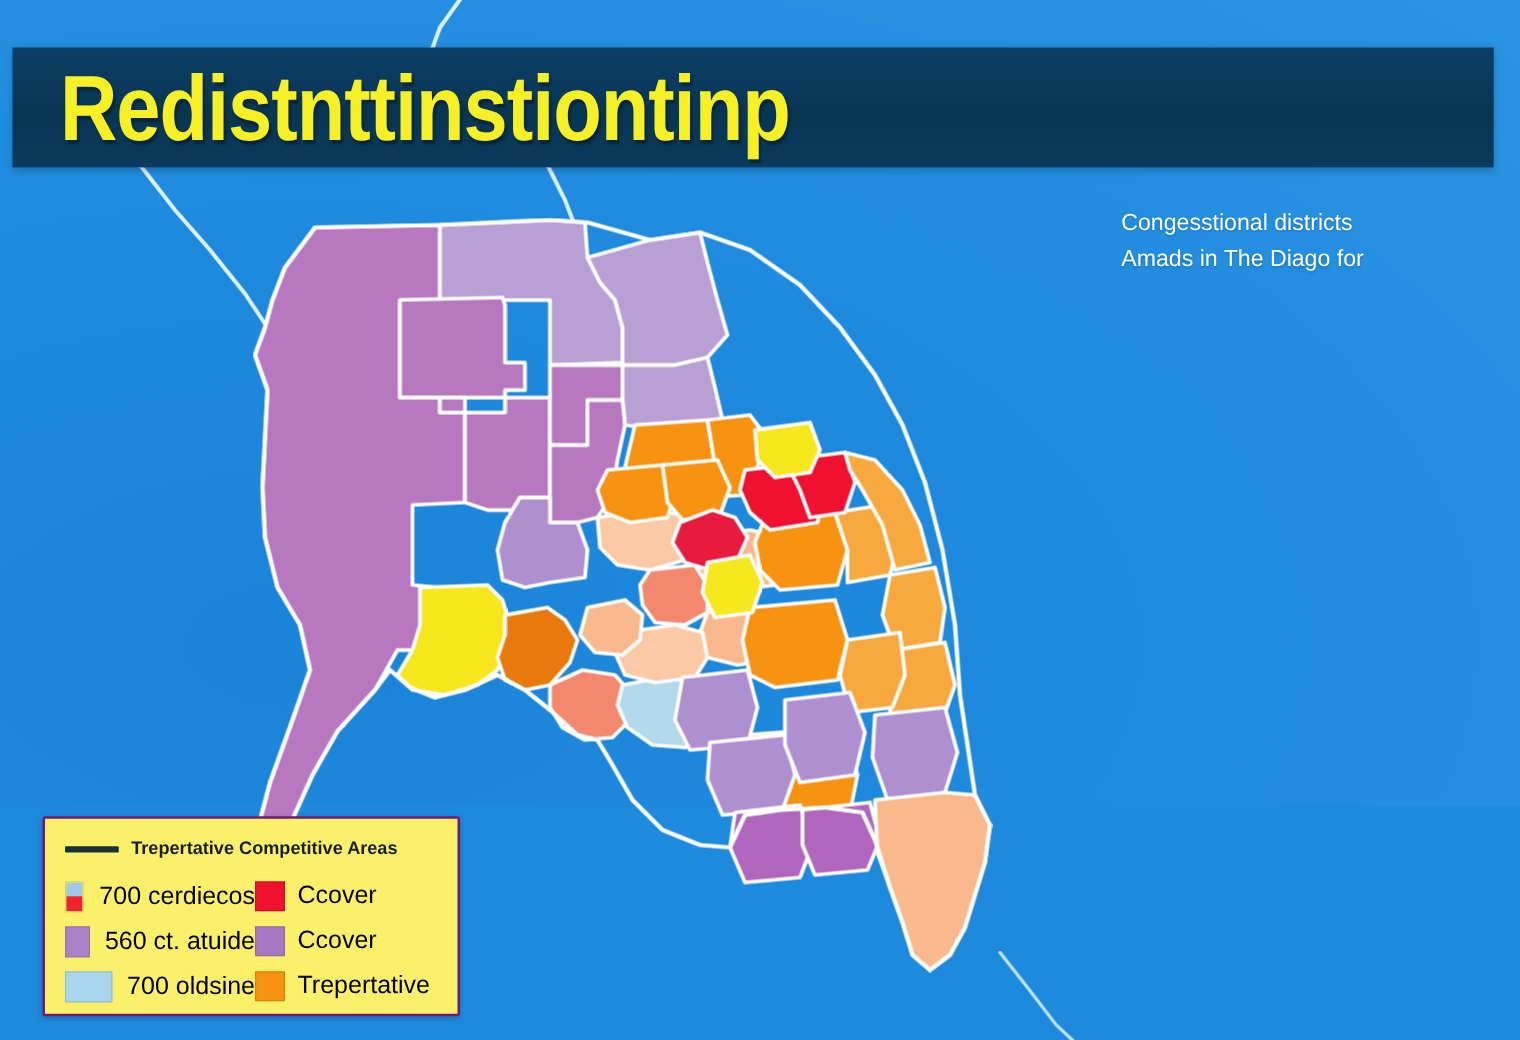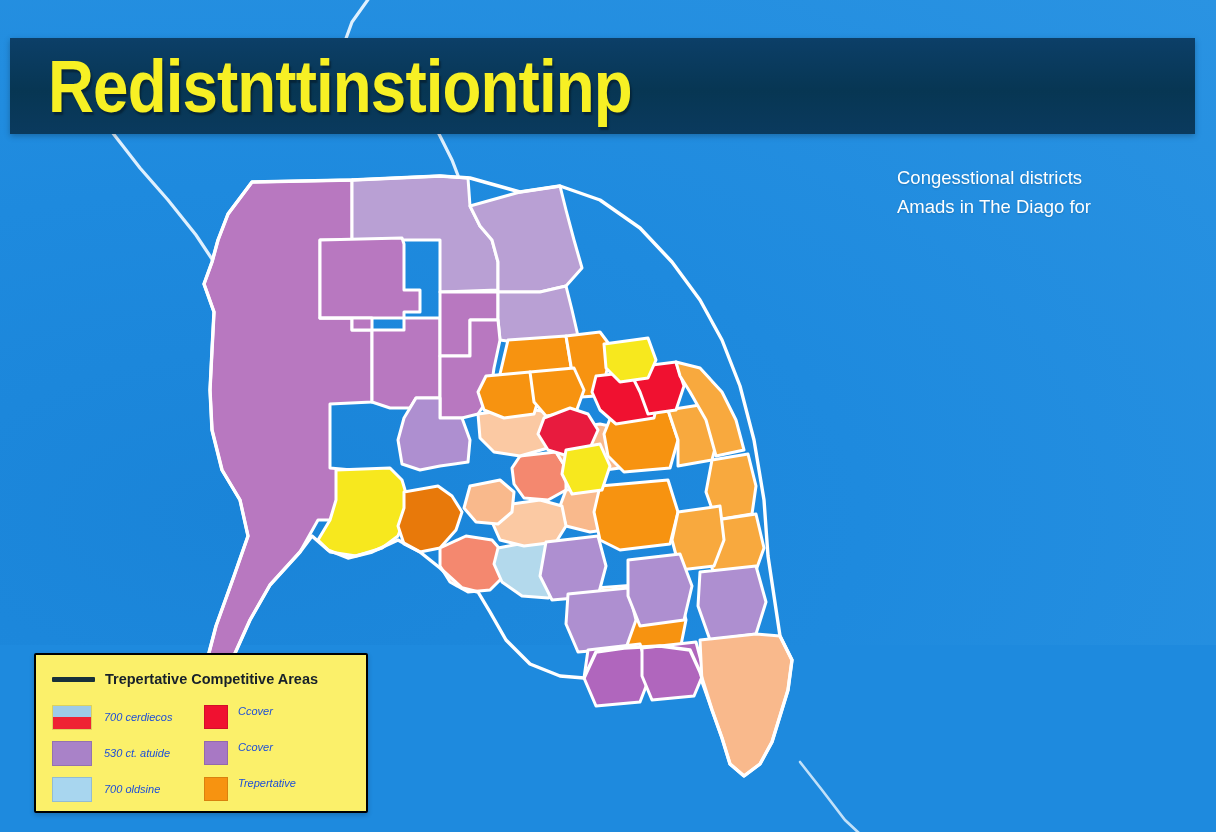--- a/index.html
+++ b/index.html
@@ -38,36 +38,36 @@
   .subtitle{
     position:absolute;left:897px;top:163px;width:300px;
     color:#ffffff;font-size:18.5px;line-height:29px;font-weight:400;
     text-shadow:0 1px 2px rgba(0,0,0,.18);
   }
   .subtitle div{white-space:nowrap;}
 
   
   .legend{
     position:absolute;left:34px;top:653px;width:330px;height:156px;
-    background:#fbf06a;border:2px solid #000000;border-radius:2px;
+    background:#fbf06a;border:2px solid #701a75;border-radius:2px;
     box-shadow:0 2px 5px rgba(0,0,0,.2);
   }
   .legend-title-row{position:absolute;left:16px;top:16px;display:flex;align-items:center;gap:10px;}
   .legend-line{display:block;width:43px;height:5px;background:#18303a;border-radius:1px;}
   .legend-title{font-size:14.5px;font-weight:700;color:#17202a;white-space:nowrap;}
   .legend-grid{position:absolute;left:16px;top:44px;width:300px;}
   .legend-row{display:flex;align-items:center;height:36px;}
   .legend-cellA{display:flex;align-items:center;gap:12px;width:152px;}
   .legend-cellB{display:flex;align-items:flex-start;gap:10px;}
   .sw{width:38px;height:23px;display:block;border:1px solid rgba(0,0,0,.12);}
   .sw-sm{width:22px;height:22px;display:block;border:1px solid rgba(0,0,0,.12);}
   .sw-split{position:relative;overflow:hidden;}
   .sw-split .t{position:absolute;left:0;top:0;right:0;height:50%;}
   .sw-split .b{position:absolute;left:0;bottom:0;right:0;height:50%;}
-  .lg-label{font-size:11px;color:#1d4ed8;white-space:nowrap;font-style:italic;}
+  .lg-label{font-size:20px;color:#000000;white-space:nowrap;}
 </style>
 </head>
 <body>
 
 <div id="stage">
 
   <div class="ocean"></div>
 
   <svg class="mapsvg" viewBox="0 0 1216 832">
     <defs>
@@ -175,21 +175,21 @@
         </div>
         <div class="legend-cellB">
           <span class="sw-sm" style="background:#f01130"></span>
           <span class="lg-label">Ccover</span>
         </div>
       </div>
 
       <div class="legend-row">
         <div class="legend-cellA">
           <span class="sw" style="background:#a982c8"></span>
-          <span class="lg-label">530 ct. atuide</span>
+          <span class="lg-label">560 ct. atuide</span>
         </div>
         <div class="legend-cellB">
           <span class="sw-sm" style="background:#a878c4"></span>
           <span class="lg-label">Ccover</span>
         </div>
       </div>
 
       <div class="legend-row">
         <div class="legend-cellA">
           <span class="sw" style="background:#a8d6ef"></span>

